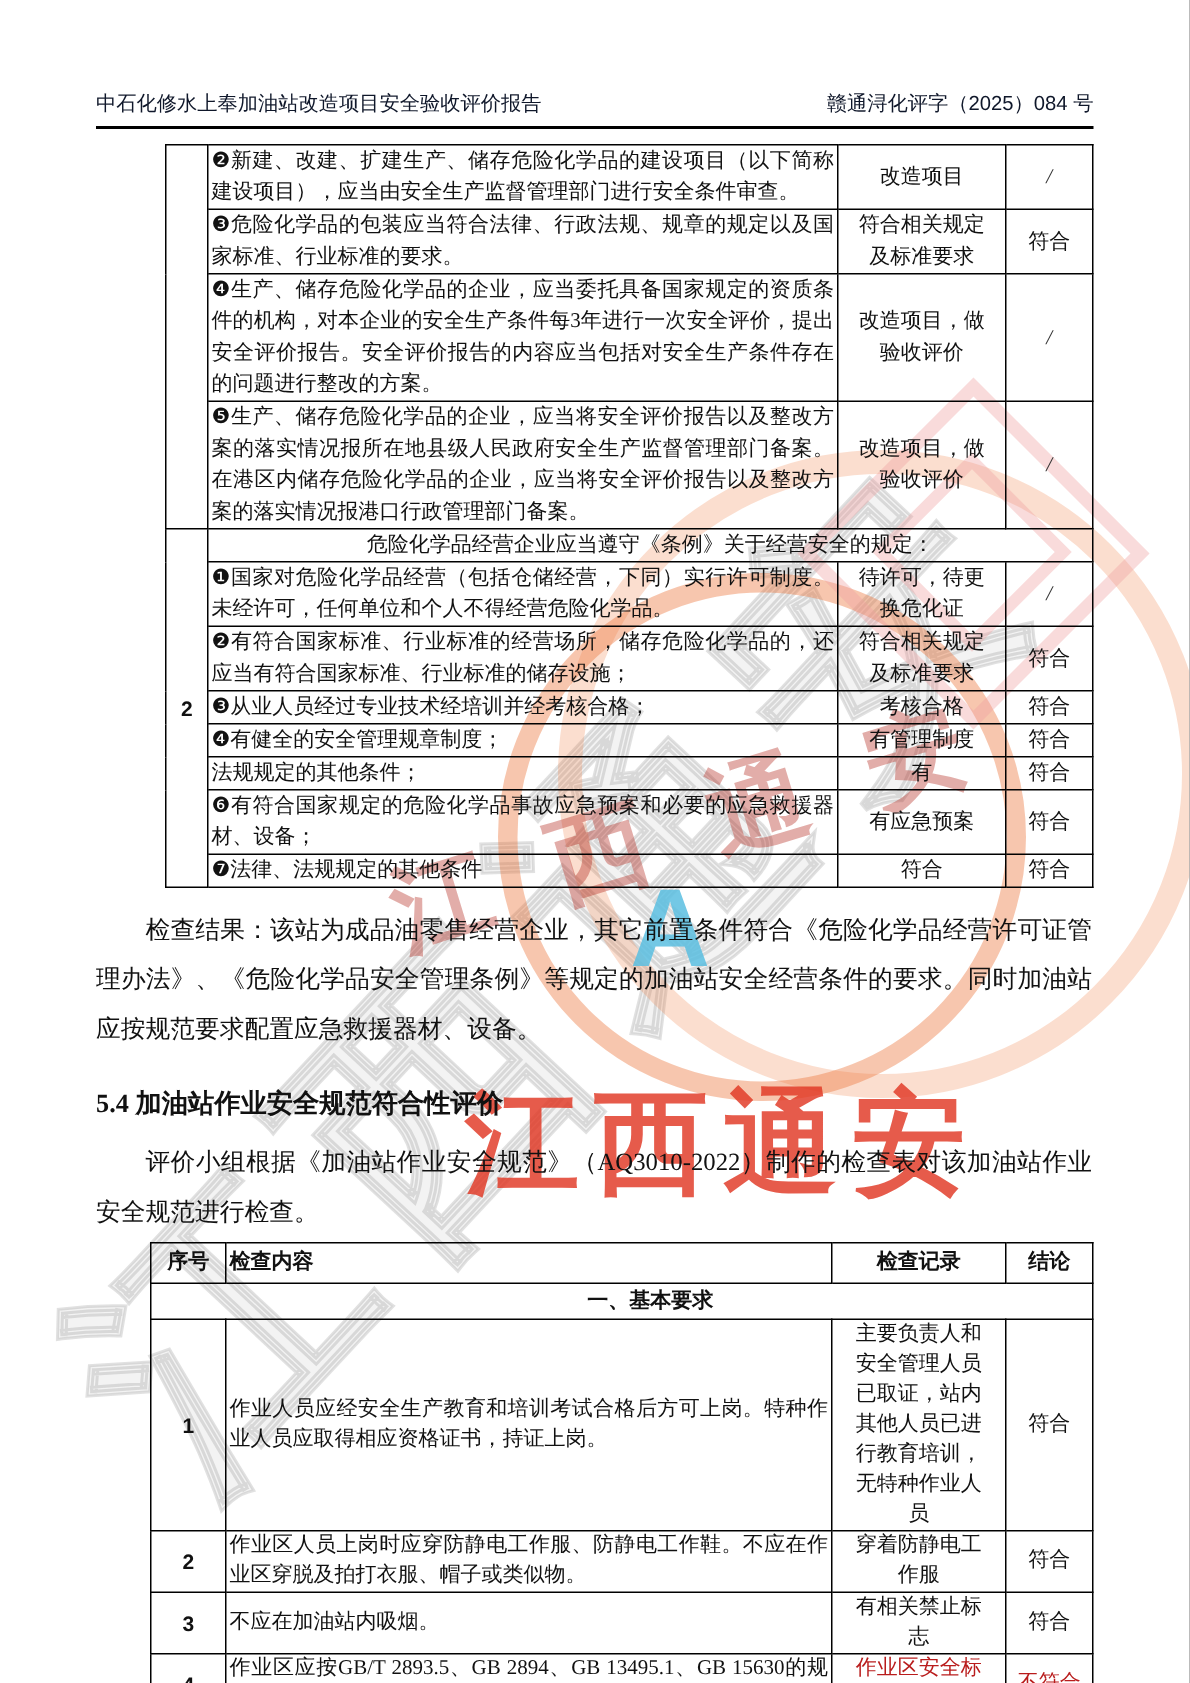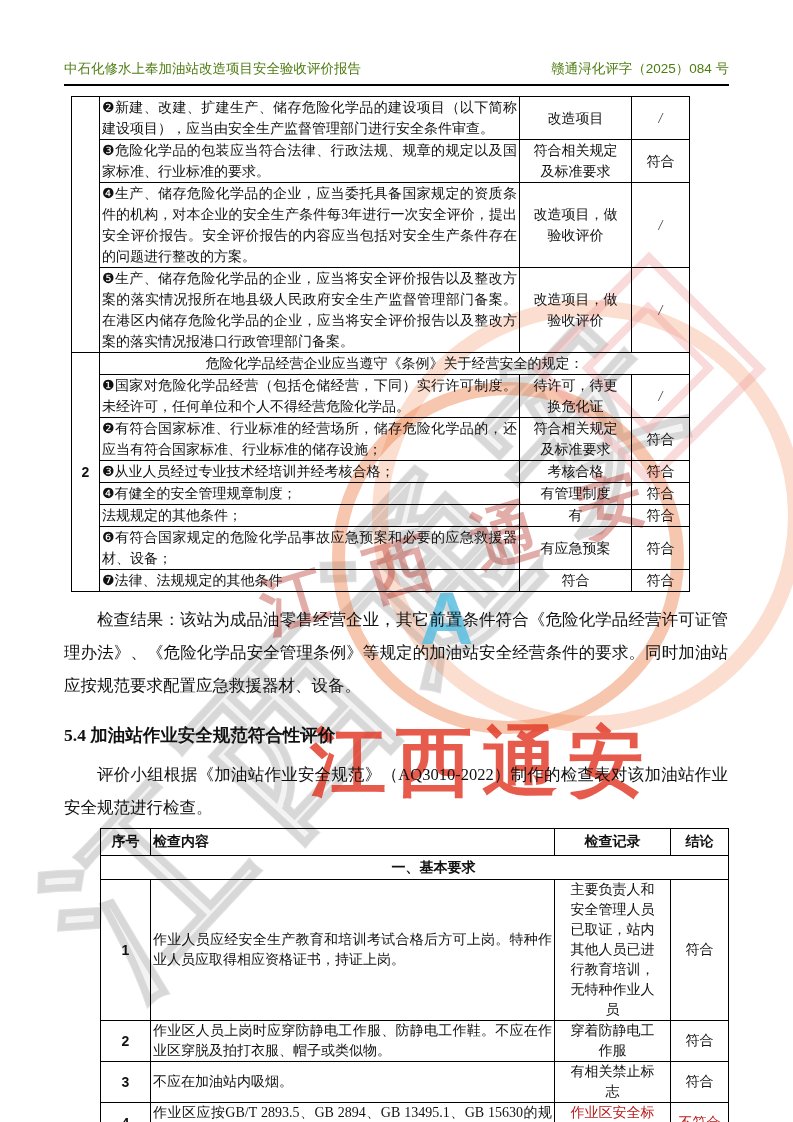--- a/index.html
+++ b/index.html
@@ -44,27 +44,27 @@
     font-family:"Liberation Sans","DejaVu Sans",sans-serif;
     font-size:76px;font-weight:700;letter-spacing:10px;white-space:nowrap;
     color:rgba(225,55,35,0.82);
   }
   
   .content{position:relative;z-index:1;}
   .doc-header{
     display:flex;justify-content:space-between;align-items:flex-end;
     margin:60px 64px 0 64px;
     font-family:"Liberation Sans","DejaVu Sans",sans-serif;
-    font-size:13.5px;color:#4d7c0f;
+    font-size:13.5px;color:#0f172a;
   }
   .header-rule{margin:6px 64px 0 64px;height:2px;background:#000;}
 
   table{border-collapse:collapse;table-layout:fixed;}
   td,th{border:1px solid #000;font-size:14px;line-height:21px;padding:0 2px;vertical-align:middle;overflow:hidden;}
-  .t1{margin:10px 0 0 71px;width:618px;}
+  .t1{margin:10px 0 0 110px;width:618px;}
   .t2{margin:4px 0 16px 100px;width:628px;}
   .t2 td,.t2 th{line-height:20px;}
   td.seq{text-align:center;font-family:"Liberation Sans","DejaVu Sans",sans-serif;font-weight:bold;}
   td.cont{text-align:justify;vertical-align:middle;}
   td.rec{text-align:center;padding:0 13px;}
   td.conc{text-align:center;}
   td.intro{text-align:center;}
   .t2 th{font-weight:bold;text-align:center;height:26px;}
   .t2 th.h-cont{text-align:left;}
   td.secrow{text-align:center;font-weight:bold;height:23px;padding-left:40px;}

